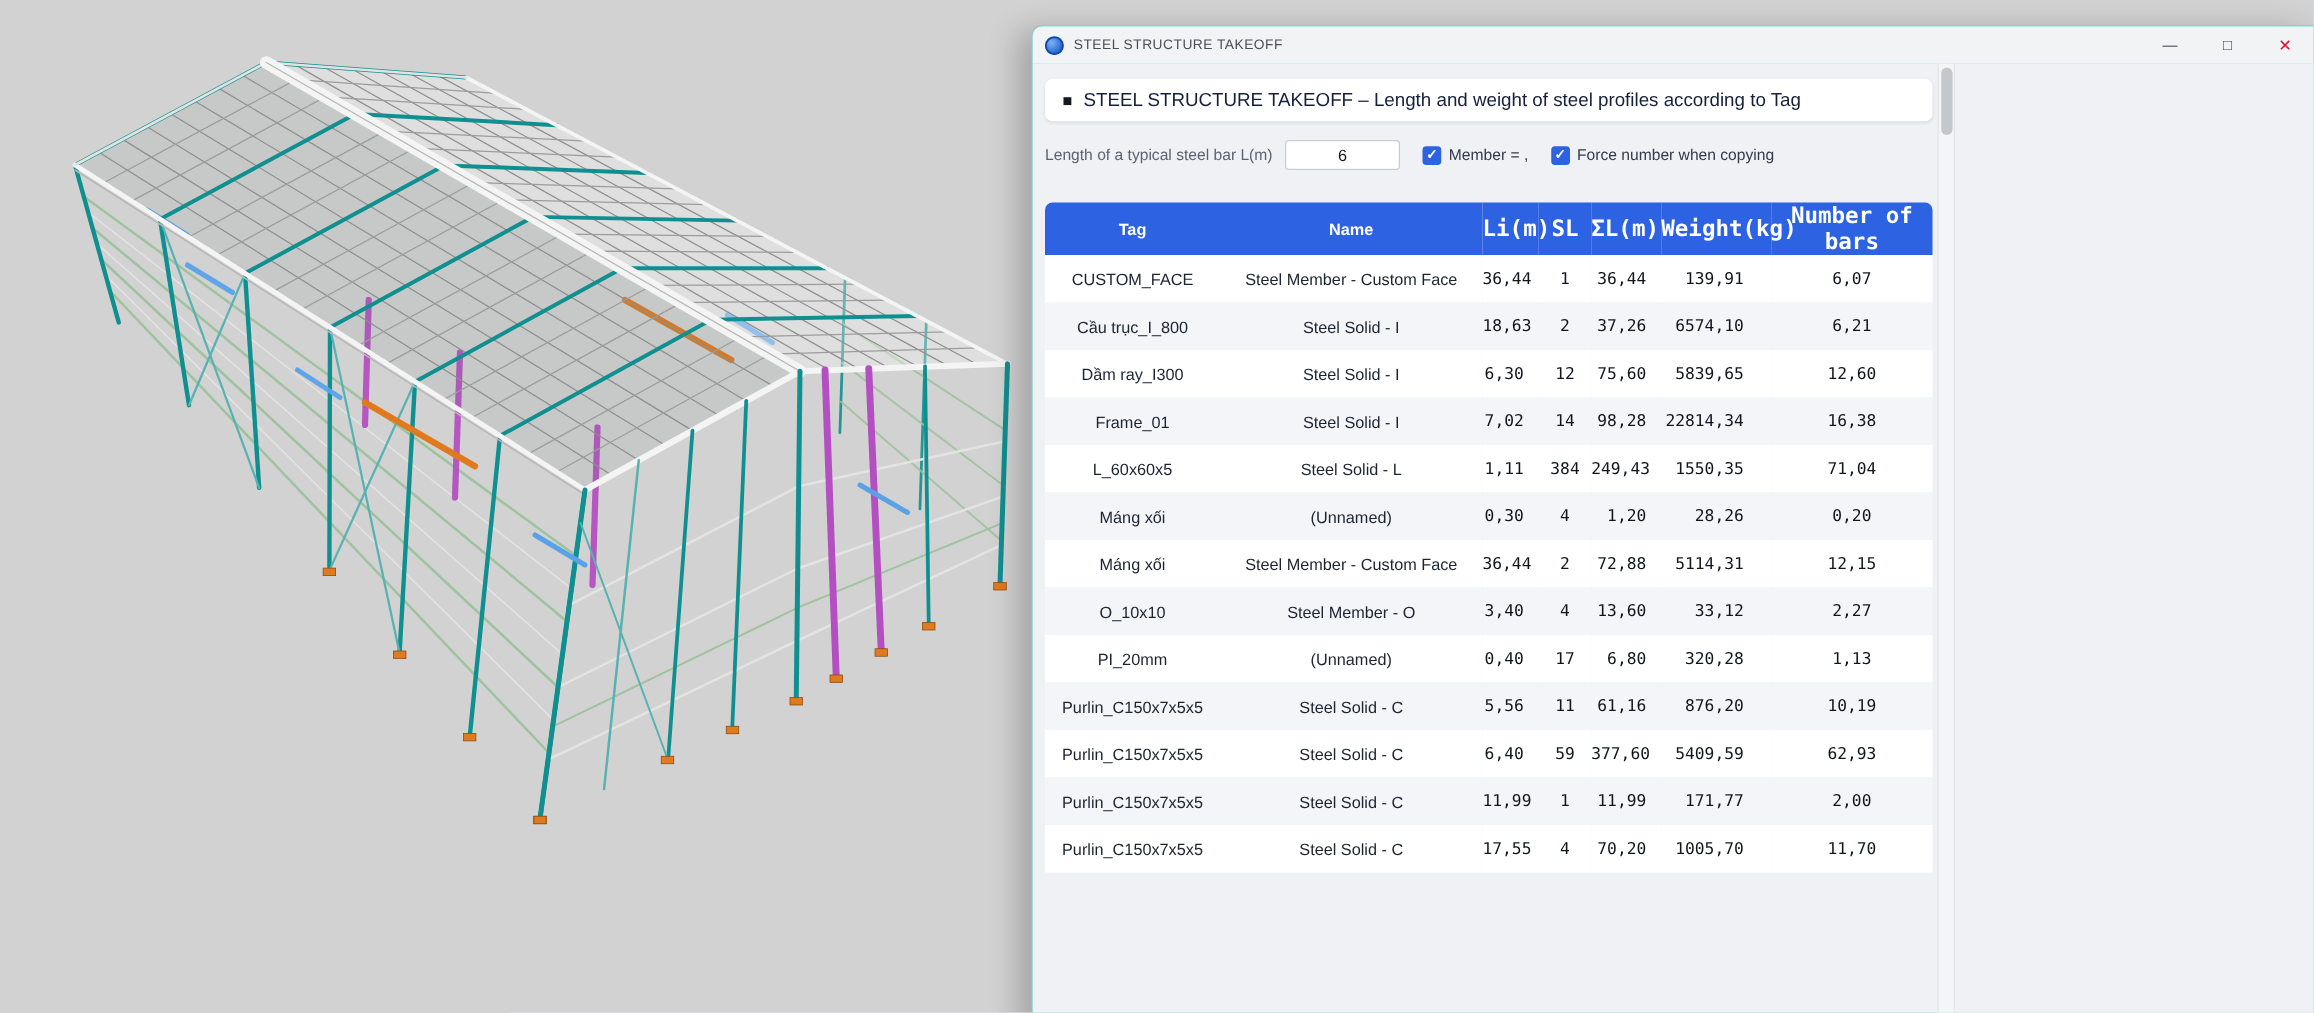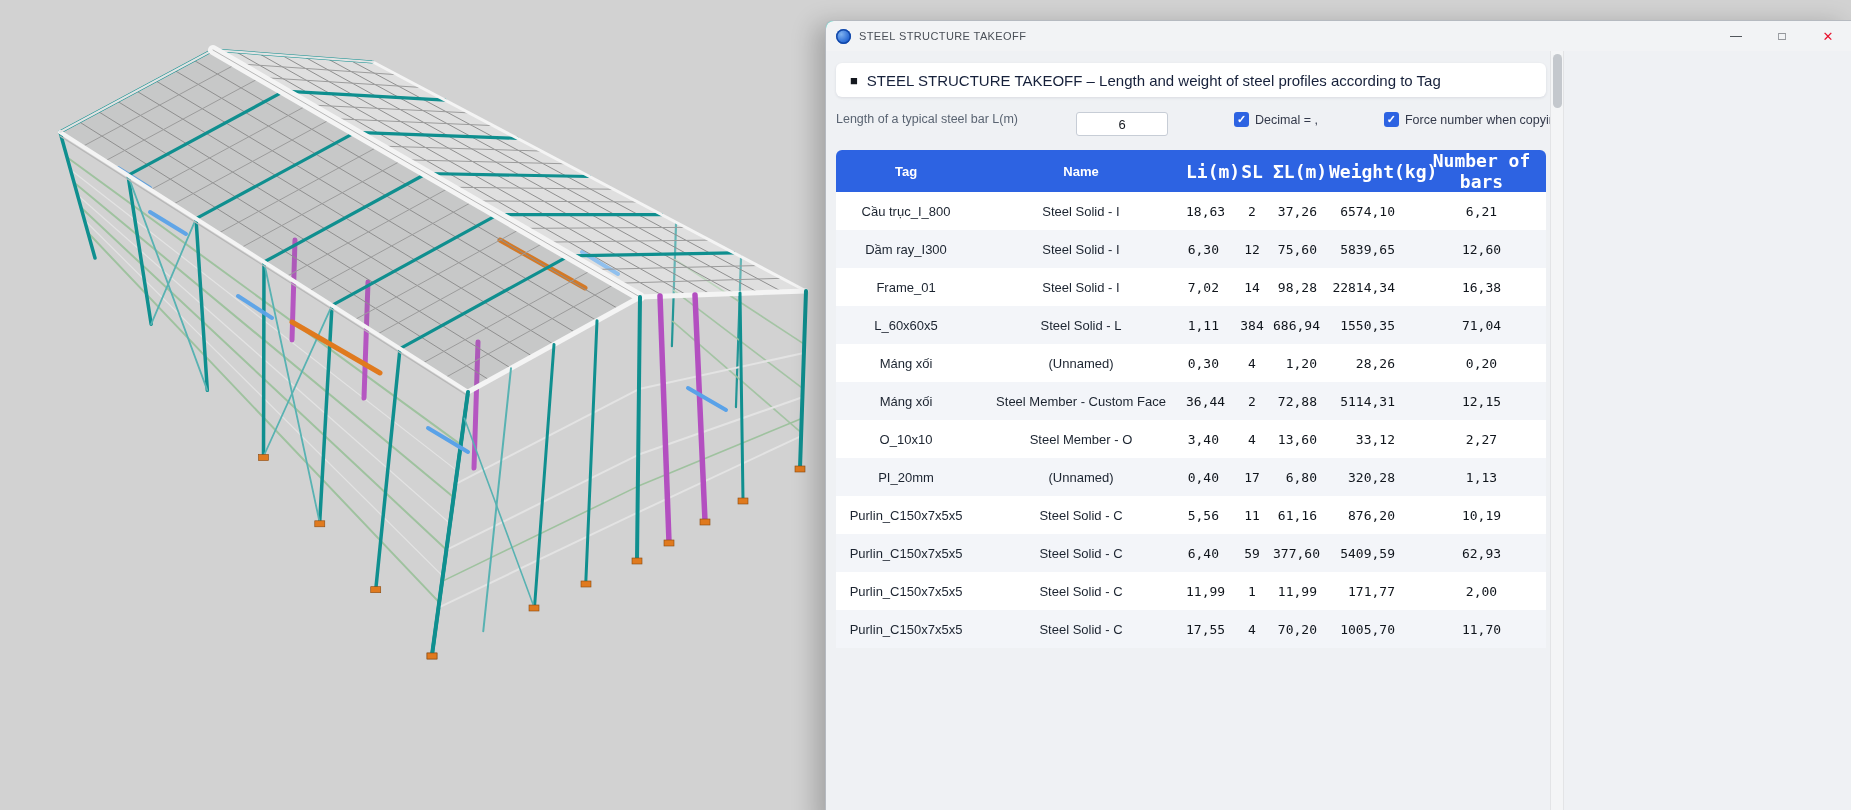--- a/index.html
+++ b/index.html
@@ -34,31 +34,31 @@
   .window-body { position:relative; flex:1; background:#eff1f4; }
   .content-col { position:absolute; left:10px; top:0; width:710px; }
 
   .header-card {
     margin-top:12px; height:34px; background:#fff; border-radius:6px;
     box-shadow:0 1px 3px rgba(20,30,60,.10); display:flex; align-items:center; padding:0 14px;
   }
   .header-square { font-size:13px; color:#14181f; margin-right:9px; line-height:1; }
   .header-title { font-size:15px; font-weight:normal; color:#16203a; white-space:nowrap; }
 
-  .controls-row { margin-top:15px; height:24px; display:flex; align-items:flex-start; font-size:12.5px; color:#5a6472;gap:48px; }
+  .controls-row { margin-top:15px; height:24px; display:flex; align-items:center; font-size:12.5px; color:#5a6472; }
   .ctl-label { margin-right:10px; white-space:nowrap; }
   .bar-input { width:92px; height:24px; border:1px solid #c7cdd6; border-radius:3px;
     text-align:center; font-size:13px; font-family:"Liberation Sans",sans-serif; color:#14181f; background:#fff; }
   .chk-group { display:flex; align-items:center; margin-left:18px; }
   .checkbox { width:15px; height:15px; border-radius:3px; background:#2d63e2; position:relative; flex:0 0 15px; cursor:default; }
   .checkbox::after { content:"✓"; position:absolute; left:0; top:0; width:15px; height:15px;
     color:#fff; font-size:11px; line-height:15px; text-align:center; font-weight:bold; }
   .chk-label { margin-left:6px; color:#33394a; white-space:nowrap; }
 
-  .table-wrap { margin-top:14px; width:710px; }
+  .table-wrap { margin-top:26px; width:710px; }
   table.takeoff { border-collapse:separate; border-spacing:0; width:710px; table-layout:fixed; }
   thead th { background:#2d63e2; color:#fff; height:31px; font-size:13px; font-weight:bold; text-align:center; }
   thead th.mono { font-family:"DejaVu Sans Mono",monospace; font-size:18px; }
   thead th:first-child { border-top-left-radius:6px; }
   thead th:last-child  { border-top-right-radius:6px; }
   thead th.h-li, thead th.h-suml { text-align:right; padding-right:12px; }
   thead th.h-weight { text-align:right; padding-right:22px; }
   tbody td { height:38px; font-size:13px; color:#1c2430; text-align:center; background:#fff; }
   tbody tr:nth-child(even) td { background:#f3f5f9; }
   td.c-num { font-family:"DejaVu Sans Mono",monospace; color:#10151c; text-align:right; padding-right:12px; }
@@ -207,21 +207,21 @@
         <div class="header-card">
           <span class="header-square">■</span>
           <span class="header-title">STEEL STRUCTURE TAKEOFF – Length and weight of steel profiles according to Tag</span>
         </div>
 
         <div class="controls-row">
           <span class="ctl-label">Length of a typical steel bar L(m)</span>
           <input class="bar-input" type="text" value="6" style="">
           <div class="chk-group">
             <span class="checkbox"></span>
-            <span class="chk-label">Decimal = ,</span>
+            <span class="chk-label">Member = ,</span>
           </div>
           <div class="chk-group">
             <span class="checkbox"></span>
             <span class="chk-label">Force number when copying</span>
           </div>
         </div>
 
         <div class="table-wrap">
           <table class="takeoff">
             <colgroup>
@@ -239,20 +239,29 @@
                 <th>Name</th>
                 <th class="mono h-li">Li(m)</th>
                 <th class="mono">SL</th>
                 <th class="mono h-suml">ΣL(m)</th>
                 <th class="mono h-weight">Weight(kg)</th>
                 <th class="mono">Number of bars</th>
               </tr>
             </thead>
             <tbody>
                 <tr>
+    <td class="c-tag">CUSTOM_FACE</td>
+    <td class="c-name">Steel Member - Custom Face</td>
+    <td class="c-num">36,44</td>
+    <td class="c-sl">1</td>
+    <td class="c-num">36,44</td>
+    <td class="c-num c-weight">139,91</td>
+    <td class="c-bars">6,07</td>
+  </tr>
+                <tr>
     <td class="c-tag">Cầu trục_I_800</td>
     <td class="c-name">Steel Solid - I</td>
     <td class="c-num">18,63</td>
     <td class="c-sl">2</td>
     <td class="c-num">37,26</td>
     <td class="c-num c-weight">6574,10</td>
     <td class="c-bars">6,21</td>
   </tr>
                 <tr>
     <td class="c-tag">Dầm ray_I300</td>
@@ -270,21 +279,21 @@
     <td class="c-sl">14</td>
     <td class="c-num">98,28</td>
     <td class="c-num c-weight">22814,34</td>
     <td class="c-bars">16,38</td>
   </tr>
                 <tr>
     <td class="c-tag">L_60x60x5</td>
     <td class="c-name">Steel Solid - L</td>
     <td class="c-num">1,11</td>
     <td class="c-sl">384</td>
-    <td class="c-num">686,94</td>
+    <td class="c-num">249,43</td>
     <td class="c-num c-weight">1550,35</td>
     <td class="c-bars">71,04</td>
   </tr>
                 <tr>
     <td class="c-tag">Máng xối</td>
     <td class="c-name">(Unnamed)</td>
     <td class="c-num">0,30</td>
     <td class="c-sl">4</td>
     <td class="c-num">1,20</td>
     <td class="c-num c-weight">28,26</td>

